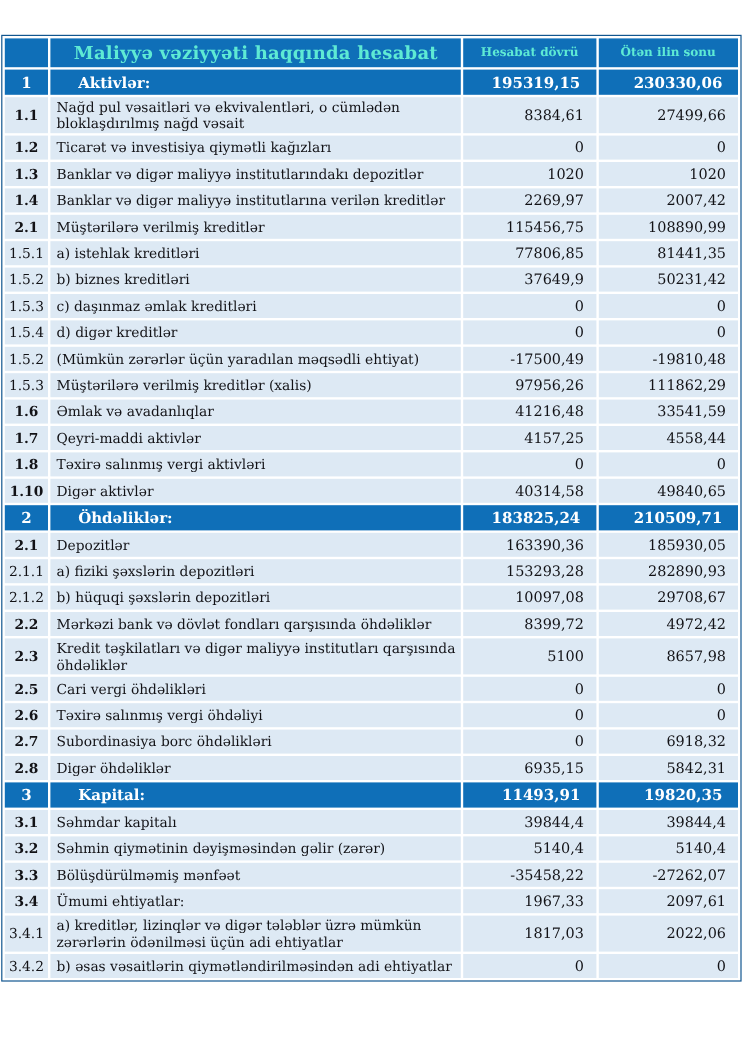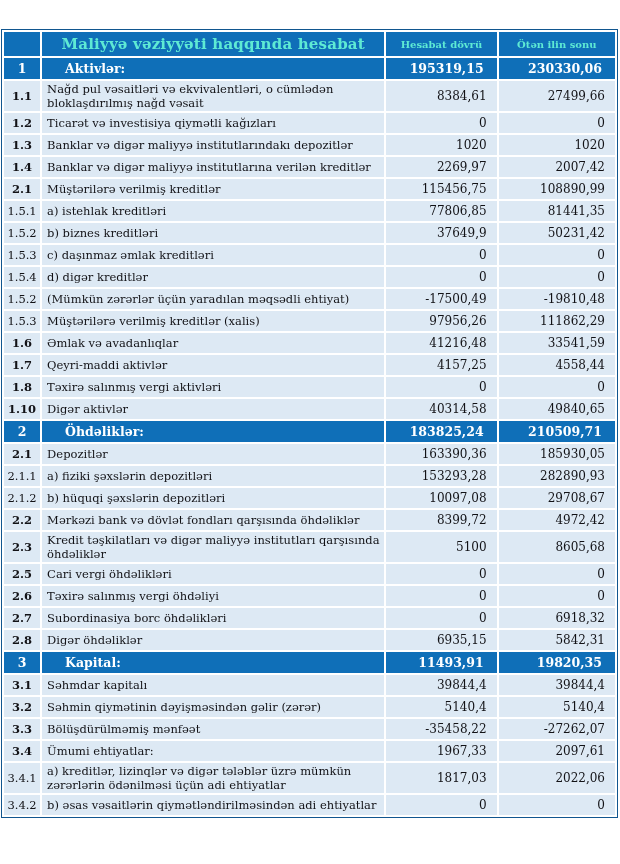--- a/index.html
+++ b/index.html
@@ -212,21 +212,21 @@
         <tr class="item">
           <td class="no bn">2.2</td>
           <td class="lab">Mərkəzi bank və dövlət fondları qarşısında öhdəliklər</td>
           <td class="val">8399,72</td>
           <td class="val">4972,42</td>
         </tr>
         <tr class="item">
           <td class="no bn">2.3</td>
           <td class="lab">Kredit təşkilatları və digər maliyyə institutları qarşısında öhdəliklər</td>
           <td class="val">5100</td>
-          <td class="val">8605,68</td>
+          <td class="val">8657,98</td>
         </tr>
         <tr class="item">
           <td class="no bn">2.5</td>
           <td class="lab">Cari vergi öhdəlikləri</td>
           <td class="val">0</td>
           <td class="val">0</td>
         </tr>
         <tr class="item">
           <td class="no bn">2.6</td>
           <td class="lab">Təxirə salınmış vergi öhdəliyi</td>

